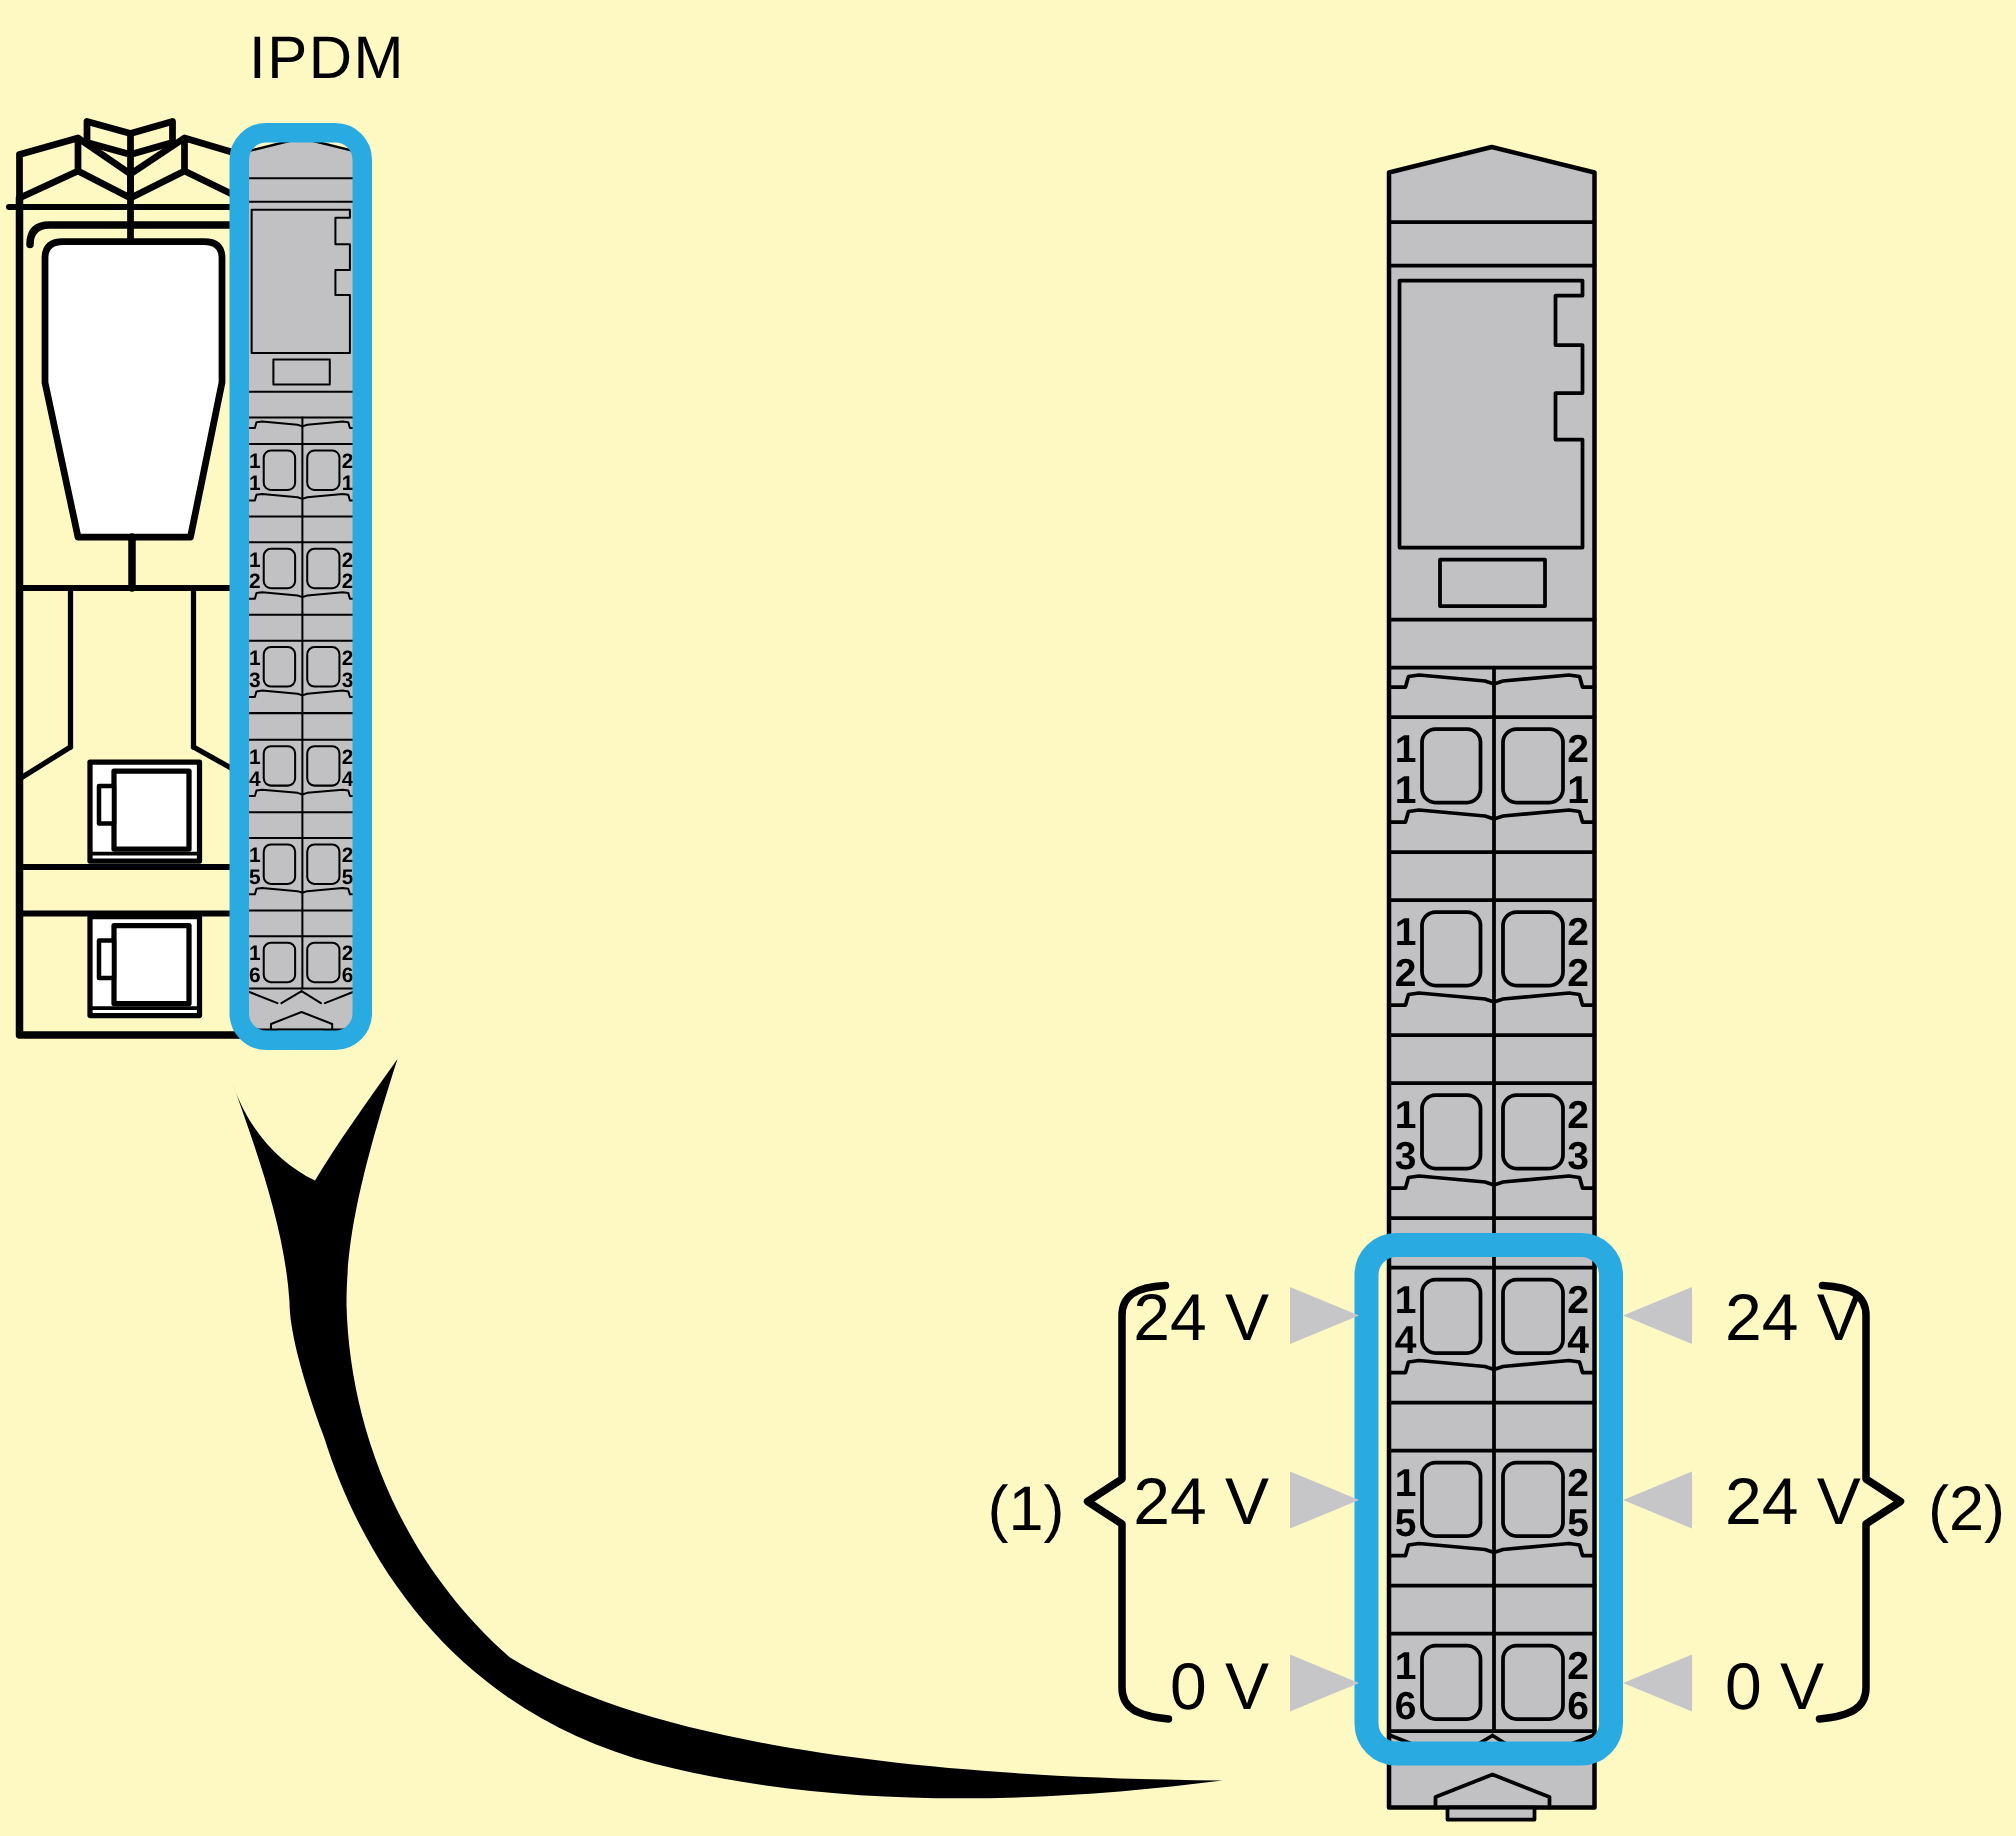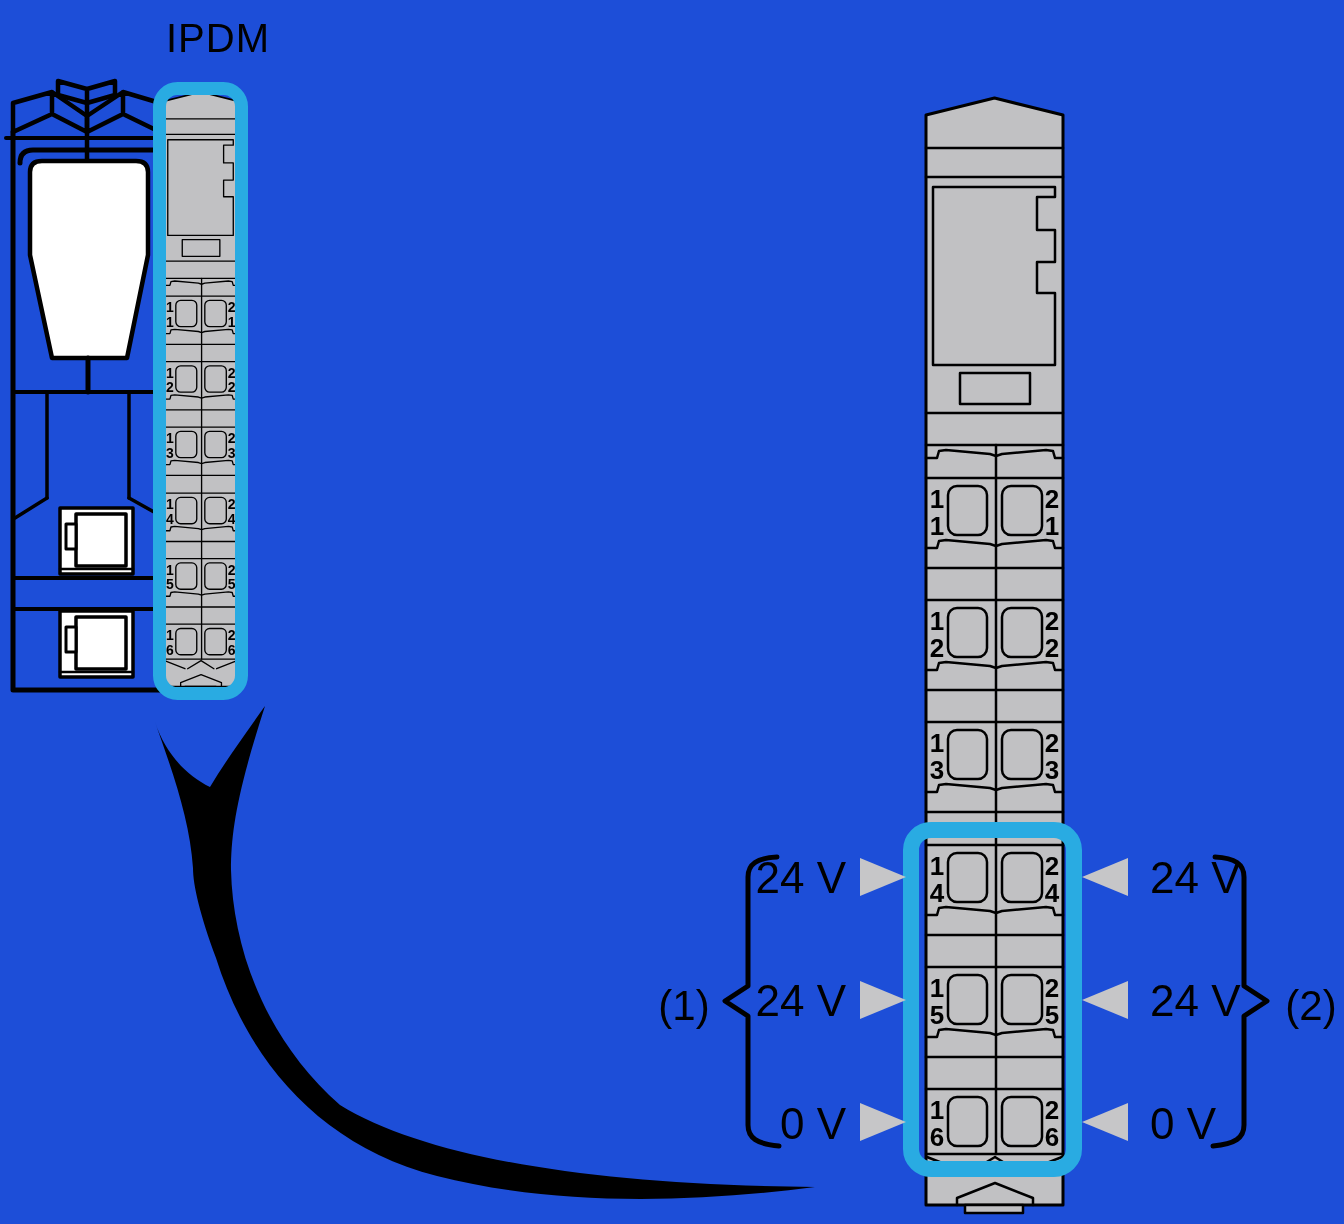--- a/index.html
+++ b/index.html
@@ -2,21 +2,21 @@
 <html style="--highlight: #29ABE2; --module-fill: #C1C1C3; --triangle-fill: #C6C6C8; --line: #000000;"><head>
 <meta charset="utf-8">
 <style>
   :root{
     --highlight:#29ABE2;
     --module-fill:#C1C1C3;
     --triangle-fill:#C6C6C8;
     --line:#000000;
   }
   html,body{margin:0;padding:0;background:#ffffff;}
-  .stage{position:relative;width:1344px;height:1224px;background:#1d4ed8;overflow:hidden;}
+  .stage{position:relative;width:1344px;height:1224px;background:#fef9c3;overflow:hidden;}
   svg{display:block}
   .mod-body{fill:var(--module-fill);stroke:var(--line);stroke-width:3;stroke-linejoin:round;}
   .mod-part{fill:var(--module-fill);stroke:var(--line);stroke-width:2.5;stroke-linejoin:round;}
   .mod-ln{fill:none;stroke:var(--line);stroke-width:2.5;stroke-linejoin:round;stroke-linecap:round;}
   .num{font:bold 26px "Liberation Sans",sans-serif;fill:#000;text-anchor:middle;}
   .dev{fill:none;stroke:#000;stroke-linejoin:round;stroke-linecap:round;}
   .dev-f{fill:#fff;stroke:#000;stroke-linejoin:round;stroke-linecap:round;}
   .vlbl{font:44px "Liberation Sans",sans-serif;fill:#000;}
   .blbl{font:42px "Liberation Sans",sans-serif;fill:#000;text-anchor:middle;}
   .title{font:40px "Liberation Sans",sans-serif;fill:#000;letter-spacing:1px;}

